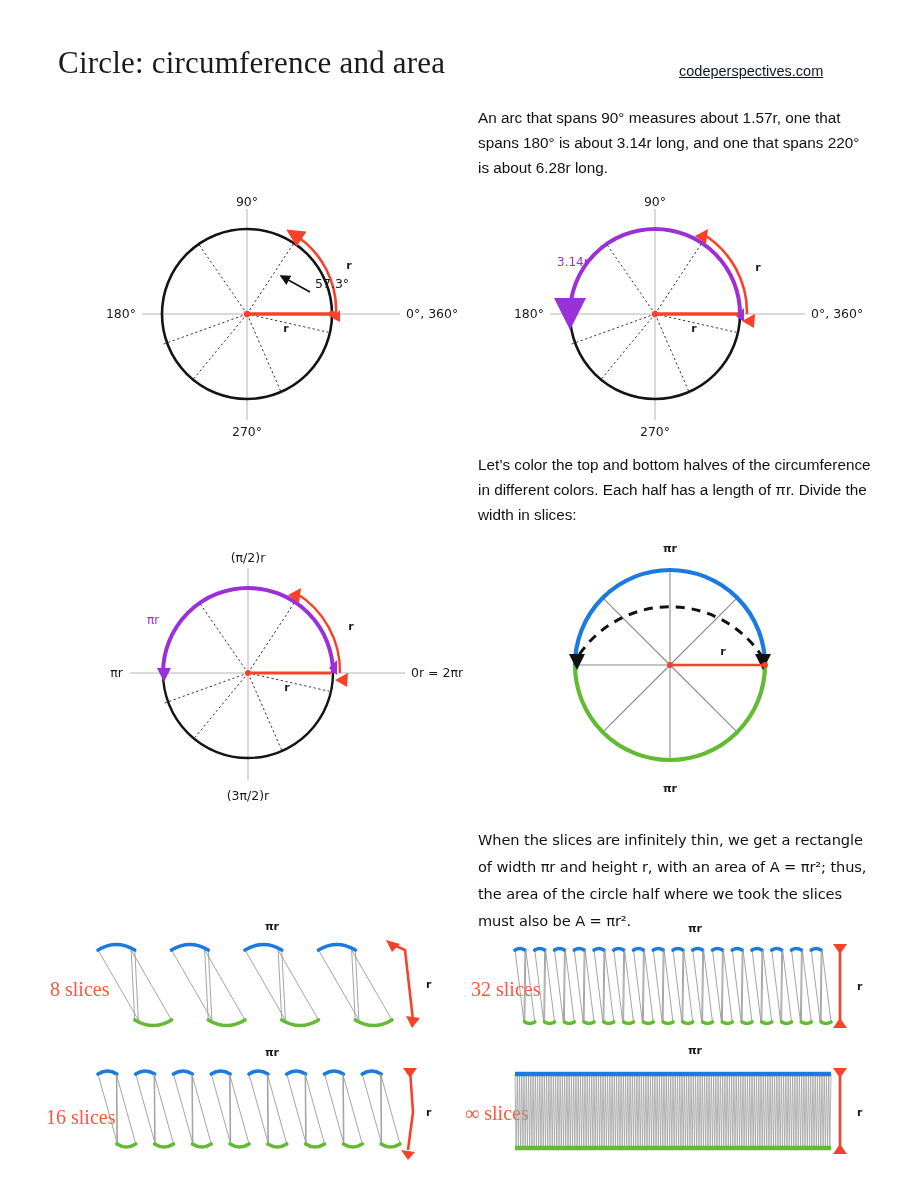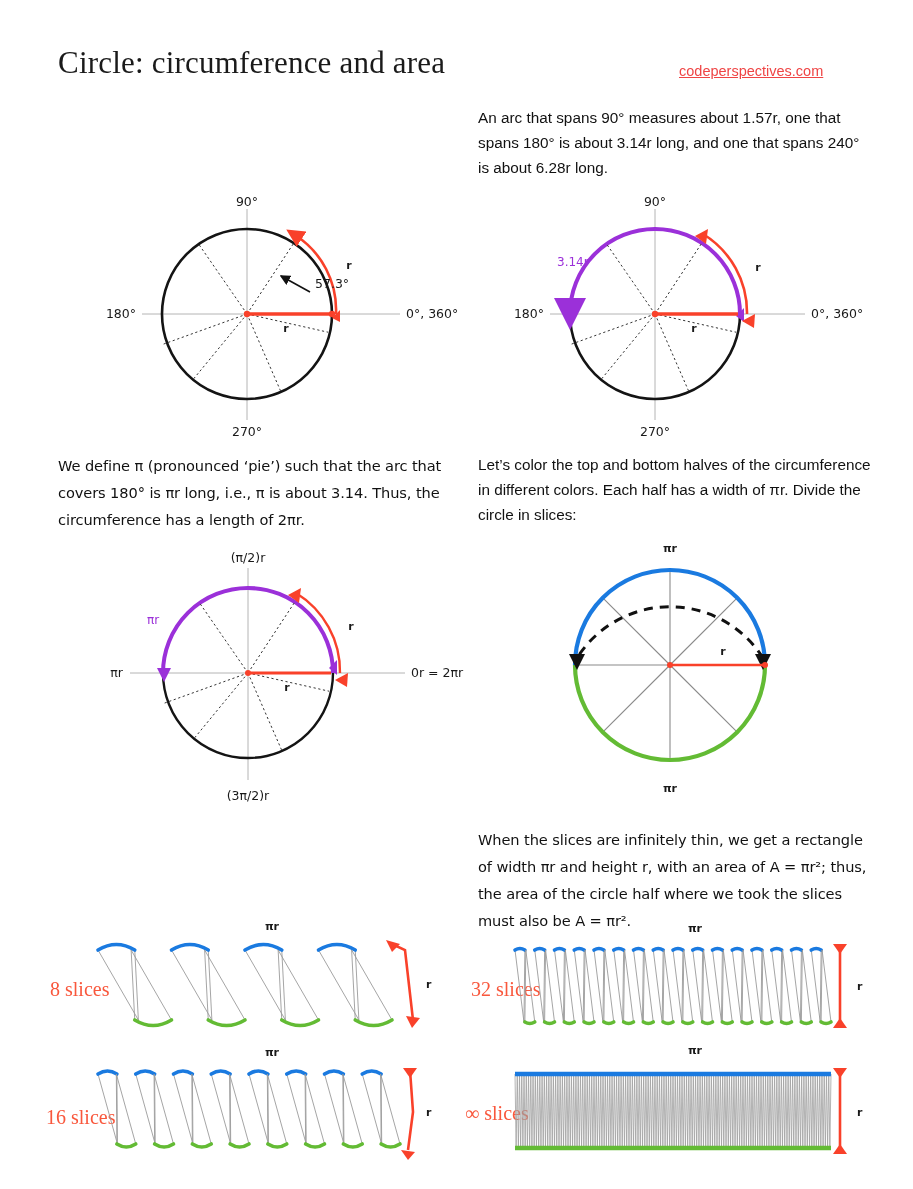--- a/index.html
+++ b/index.html
@@ -13,21 +13,21 @@
   
   .title{
     position:absolute;left:58px;top:45px;
     font-family:"Liberation Serif", serif;
     font-size:31px;font-weight:400;color:#1a1a1a;letter-spacing:.2px;
     white-space:nowrap;
   }
   .site-link{
     position:absolute;left:679px;top:63px;
     font-family:"Liberation Sans", sans-serif;
-    font-size:14.5px;color:#ef4444;text-decoration:underline;
+    font-size:14.5px;color:#0f172a;text-decoration:underline;
     white-space:nowrap;
   }
 
   
   .prose{
     position:absolute;
     font-size:15.3px;line-height:25px;color:#111;
     font-family:"Liberation Sans", sans-serif;
   }
   .prose.humanist{
@@ -63,23 +63,22 @@
   }
 </style>
 </head>
 <body>
 
 <div class="page">
 
   <div class="title">Circle: circumference and area</div>
   <a class="site-link" href="#">codeperspectives.com</a>
 
-  <div class="prose" id="txt-2">An arc that spans 90° measures about 1.57r, one that spans 180° is about 3.14r long, and one that spans 240° is about 6.28r long.</div>
-  <div class="prose humanist" id="txt-3">We define π (pronounced ‘pie’) such that the arc that covers 180° is πr long, i.e., π is about 3.14. Thus, the circumference has a length of 2πr.</div>
-  <div class="prose" id="txt-4">Let’s color the top and bottom halves of the circumference in different colors. Each half has a width of πr.  Divide the circle in slices:</div>
+  <div class="prose" id="txt-2">An arc that spans 90° measures about 1.57r, one that spans 180° is about 3.14r long, and one that spans 220° is about 6.28r long.</div>
+  <div class="prose" id="txt-4">Let’s color the top and bottom halves of the circumference in different colors. Each half has a length of πr.  Divide the width in slices:</div>
   <div class="prose humanist" id="txt-6">When the slices are infinitely thin, we get a rectangle of width πr and height r, with an area of A = πr²; thus, the area of the circle half where we took the slices must also be A = πr².</div>
 
   <div class="fig" id="fig-1">
     <svg width="340" height="250" viewBox="0 0 340 250">
       <defs>
         <marker id="redArrowR" markerWidth="7" markerHeight="7" refX="3" refY="3.5" orient="auto">
           <path d="M0,0 L7,3.5 L0,7 z" fill="#f9412a"></path>
         </marker>
         <marker id="blkArrow1" markerWidth="7" markerHeight="7" refX="6" refY="3.5" orient="auto">
           <path d="M0,0 L7,3.5 L0,7 z" fill="#111"></path>

